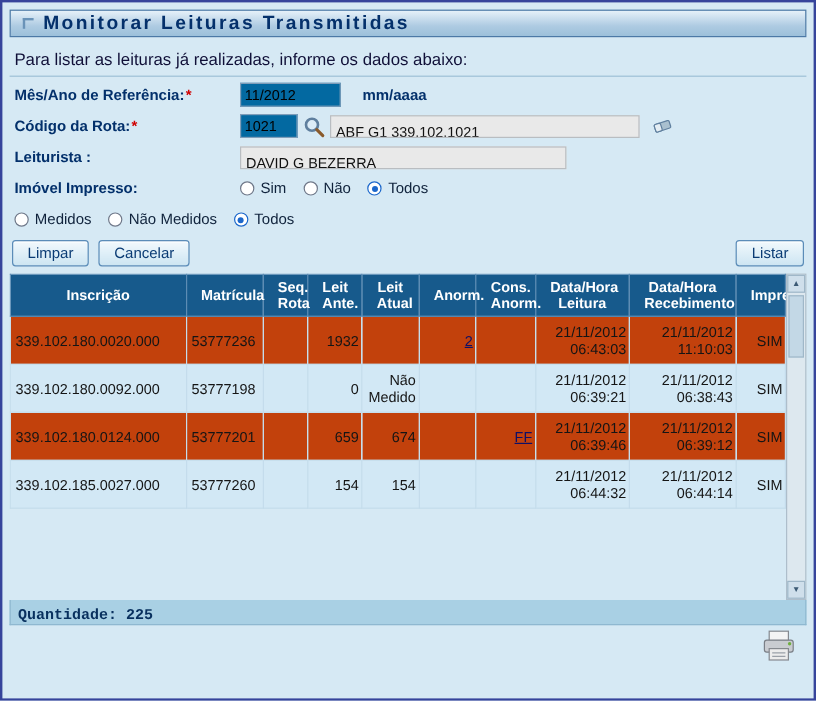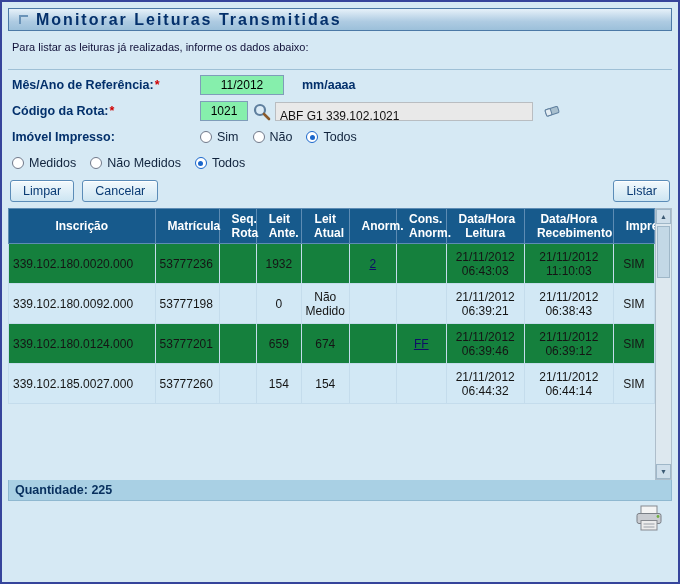--- a/index.html
+++ b/index.html
@@ -20,29 +20,29 @@
     border: 1px solid #4c79a6;
     background: linear-gradient(180deg, #e6f1f9, #aecbe2 60%, #9cc0da);
     display: flex; align-items: center; padding: 0 10px;
   }
   .title-deco {
     width: 9px; height: 9px;
     border-left: 2px solid #6a93b8; border-top: 2px solid #6a93b8;
     margin-right: 8px;
   }
   .title { font-size: 16px; font-weight: bold; color: #04306b; letter-spacing: 2px; }
-  .intro { margin: 10px 10px 16px; font-size: 11px; color: #101038; }
+  .intro { margin: 10px 10px 6px; font-size: 14px; color: #101038; }
   .sep { border: none; border-top: 1px solid #9fc0d6; margin: 0 6px 4px; }
   .frow { display: flex; align-items: center; margin: 4px 10px; height: 22px; }
   .flabel { flex: 0 0 188px; font-size: 12.5px; font-weight: bold; color: #03306b; }
   .req { color: #d00000; margin-left: 1px; }
   .txt {
     height: 20px; border: 1px solid #7f9db9;
     font: 12px "Liberation Sans", sans-serif;
-    padding: 1px 3px; color: #000; background: #86efac; text-align: center;
+    padding: 1px 3px; color: #000; background: #0369a1;
   }
   .w84 { width: 84px; } .w48 { width: 48px; }
   .hint { font-size: 12.5px; font-weight: bold; color: #03306b; margin-left: 8px; padding-left: 10px; }
   .icon-btn { display: inline-flex; align-items: center; margin: 0 4px; cursor: pointer; }
   .ro-field {
     height: 19px; line-height: 19px; background: #e9e9e9;
     border: 1px solid #b9bdc1; font-size: 12px; color: #111;
     padding: 4px 4px; overflow: hidden; white-space: nowrap;
   }
   .w258 { width: 258px; } .w272 { width: 272px; }
@@ -68,46 +68,46 @@
   .tablezone { display: flex; margin: 0 6px; }
   .tbl-clip { flex: 1; height: 272px; overflow: hidden; }
   table { width: 100%; border-collapse: collapse; table-layout: fixed; }
   th {
     background: #175a8c; color: #fff; font-size: 12px; font-weight: bold;
     border: 1px solid #5d8cb4; padding: 3px 12px; white-space: pre-line;
     height: 32px; vertical-align: middle; text-align: center;
   }
   td {
     font-size: 12px; color: #151515; border: 1px solid #c4dcec;
-    padding: 2px; text-align: center; white-space: pre-line; vertical-align: middle;
+    padding: 2px; text-align: right; white-space: pre-line; vertical-align: middle;
     overflow: hidden;
   }
-  tbody tr { height: 40px; background: #15803d; }
+  tbody tr { height: 40px; background: #c2410c; }
   tbody tr:nth-child(even) { background: #d2e8f5; }
   td.al { text-align: left; padding-left: 4px; }
   .cell-link { text-decoration: underline; color: #0f0f66; cursor: pointer; }
   .vscroll {
     width: 17px; height: 272px; border: 1px solid #aebecb; background: #dde8ef;
     display: flex; flex-direction: column;
   }
   .sb-btn {
     height: 15px; background: #cfdfeb; border: 1px solid #9fb7c8;
     font-size: 7px; color: #3c5a74; display: flex; align-items: center;
     justify-content: center; cursor: pointer;
   }
   .sb-track { flex: 1; position: relative; }
   .sb-thumb {
     position: absolute; top: 2px; left: 1px; right: 1px; height: 52px;
     background: #c3d8e6; border: 1px solid #9fb7c8; cursor: pointer;
   }
   .footerbar {
     height: 21px; margin: 0 6px; background: #a9d0e4;
     border: 1px solid #8fb8d0; border-top: none;
-    display: flex; align-items: center; padding: 0 6px;
-    font-size: 12.5px; font-weight: bold; color: #08305e;
+    display: flex; align-items: flex-end; padding: 0 6px;
+    font-size: 12.5px; font-weight: bold; color: #08305e; font-family: Liberation Mono, monospace;
   }
   .bottomstrip { display: flex; justify-content: flex-end; padding: 4px 10px 0 0; }
 </style>
 </head>
 <body>
 
 <div class="window">
 
   <div class="titlebar">
     <span class="title-deco"></span>
@@ -138,20 +138,24 @@
       <span class="icon-btn" style="margin-left:10px;">
         <svg width="19" height="16" viewBox="0 0 19 16">
           <g transform="rotate(-18 9 8)">
             <rect x="2.5" y="5" width="13" height="6.5" rx="1.2" fill="#a9c0cf" stroke="#5f7f9e"></rect>
             <rect x="2.5" y="5" width="5.5" height="6.5" rx="1.2" fill="#e4edf3" stroke="#5f7f9e"></rect>
           </g>
         </svg>
       </span>
     </div>
 
+    <div class="frow">
+      <span class="flabel"><span>Leiturista :</span></span>
+      <span class="ro-field w272">DAVID G BEZERRA</span>
+    </div>
 
     <div class="frow">
       <span class="flabel"><span>Imóvel Impresso:</span></span>
       <span class="radio-opt">
         <span class="radio"></span>
         <span class="rlabel">Sim</span>
       </span>
       <span class="radio-opt">
         <span class="radio"></span>
         <span class="rlabel">Não</span>

